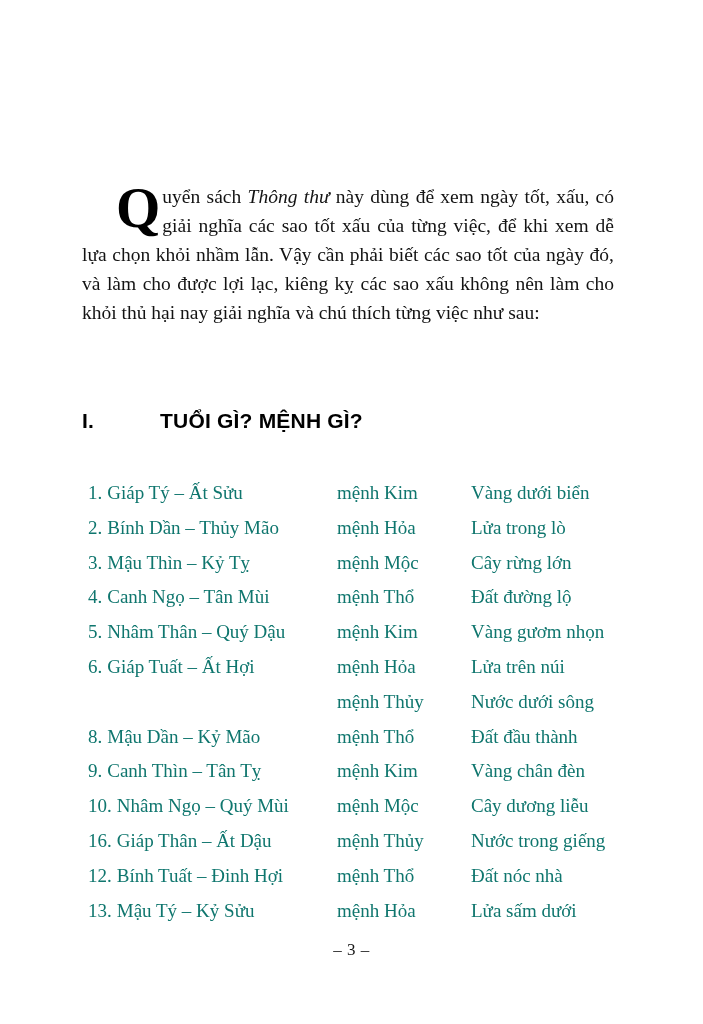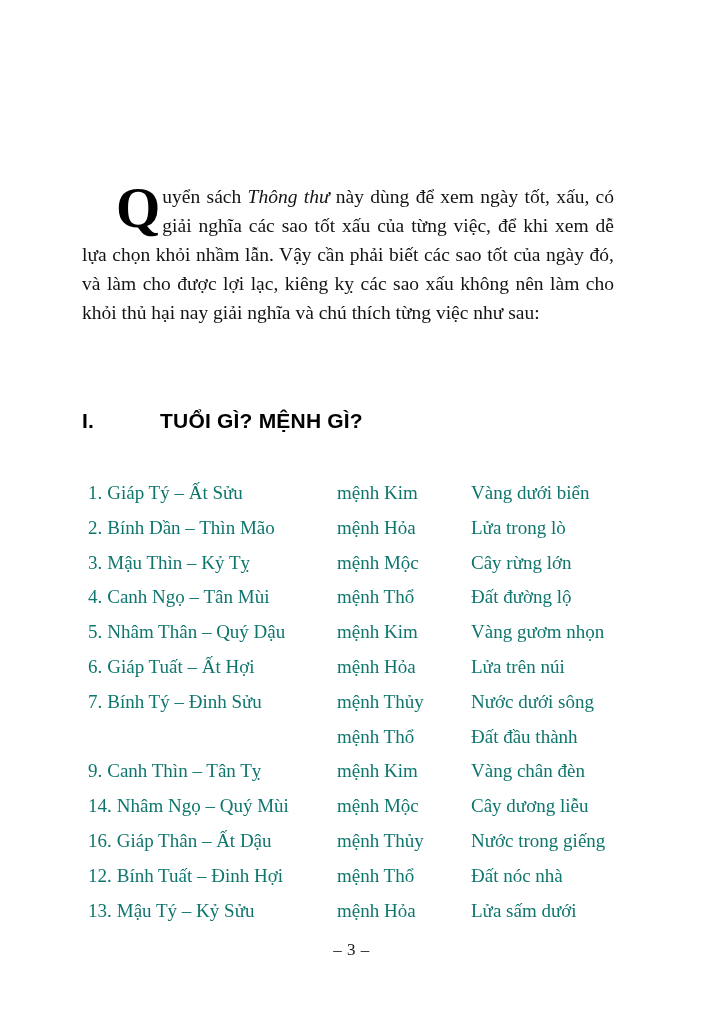--- a/index.html
+++ b/index.html
@@ -133,21 +133,21 @@
     <span class="heading-text">TUỔI GÌ? MỆNH GÌ?</span>
   </h2>
 
   <div class="entries">
       <div class="entry-row">
         <div class="col-pair"><span class="idx">1.</span><span>Giáp Tý – Ất Sửu</span></div>
         <div class="col-element">mệnh Kim</div>
         <div class="col-meaning">Vàng dưới biển</div>
       </div>
       <div class="entry-row">
-        <div class="col-pair"><span class="idx">2.</span><span>Bính Dần – Thìn Mão</span></div>
+        <div class="col-pair"><span class="idx">2.</span><span>Bính Dần – Thủy Mão</span></div>
         <div class="col-element">mệnh Hỏa</div>
         <div class="col-meaning">Lửa trong lò</div>
       </div>
       <div class="entry-row">
         <div class="col-pair"><span class="idx">3.</span><span>Mậu Thìn – Kỷ Tỵ</span></div>
         <div class="col-element">mệnh Mộc</div>
         <div class="col-meaning">Cây rừng lớn</div>
       </div>
       <div class="entry-row">
         <div class="col-pair"><span class="idx">4.</span><span>Canh Ngọ – Tân Mùi</span></div>
@@ -158,35 +158,35 @@
         <div class="col-pair"><span class="idx">5.</span><span>Nhâm Thân – Quý Dậu</span></div>
         <div class="col-element">mệnh Kim</div>
         <div class="col-meaning">Vàng gươm nhọn</div>
       </div>
       <div class="entry-row">
         <div class="col-pair"><span class="idx">6.</span><span>Giáp Tuất – Ất Hợi</span></div>
         <div class="col-element">mệnh Hỏa</div>
         <div class="col-meaning">Lửa trên núi</div>
       </div>
       <div class="entry-row">
-        <div class="col-pair"><span class="idx">7.</span><span>Bính Tý – Đinh Sửu</span></div>
         <div class="col-element">mệnh Thủy</div>
         <div class="col-meaning">Nước dưới sông</div>
       </div>
       <div class="entry-row">
+        <div class="col-pair"><span class="idx">8.</span><span>Mậu Dần – Kỷ Mão</span></div>
         <div class="col-element">mệnh Thổ</div>
         <div class="col-meaning">Đất đầu thành</div>
       </div>
       <div class="entry-row">
         <div class="col-pair"><span class="idx">9.</span><span>Canh Thìn – Tân Tỵ</span></div>
         <div class="col-element">mệnh Kim</div>
         <div class="col-meaning">Vàng chân đèn</div>
       </div>
       <div class="entry-row">
-        <div class="col-pair"><span class="idx">14.</span><span>Nhâm Ngọ – Quý Mùi</span></div>
+        <div class="col-pair"><span class="idx">10.</span><span>Nhâm Ngọ – Quý Mùi</span></div>
         <div class="col-element">mệnh Mộc</div>
         <div class="col-meaning">Cây dương liễu</div>
       </div>
       <div class="entry-row">
         <div class="col-pair"><span class="idx">16.</span><span>Giáp Thân – Ất Dậu</span></div>
         <div class="col-element">mệnh Thủy</div>
         <div class="col-meaning">Nước trong giếng</div>
       </div>
       <div class="entry-row">
         <div class="col-pair"><span class="idx">12.</span><span>Bính Tuất – Đinh Hợi</span></div>

